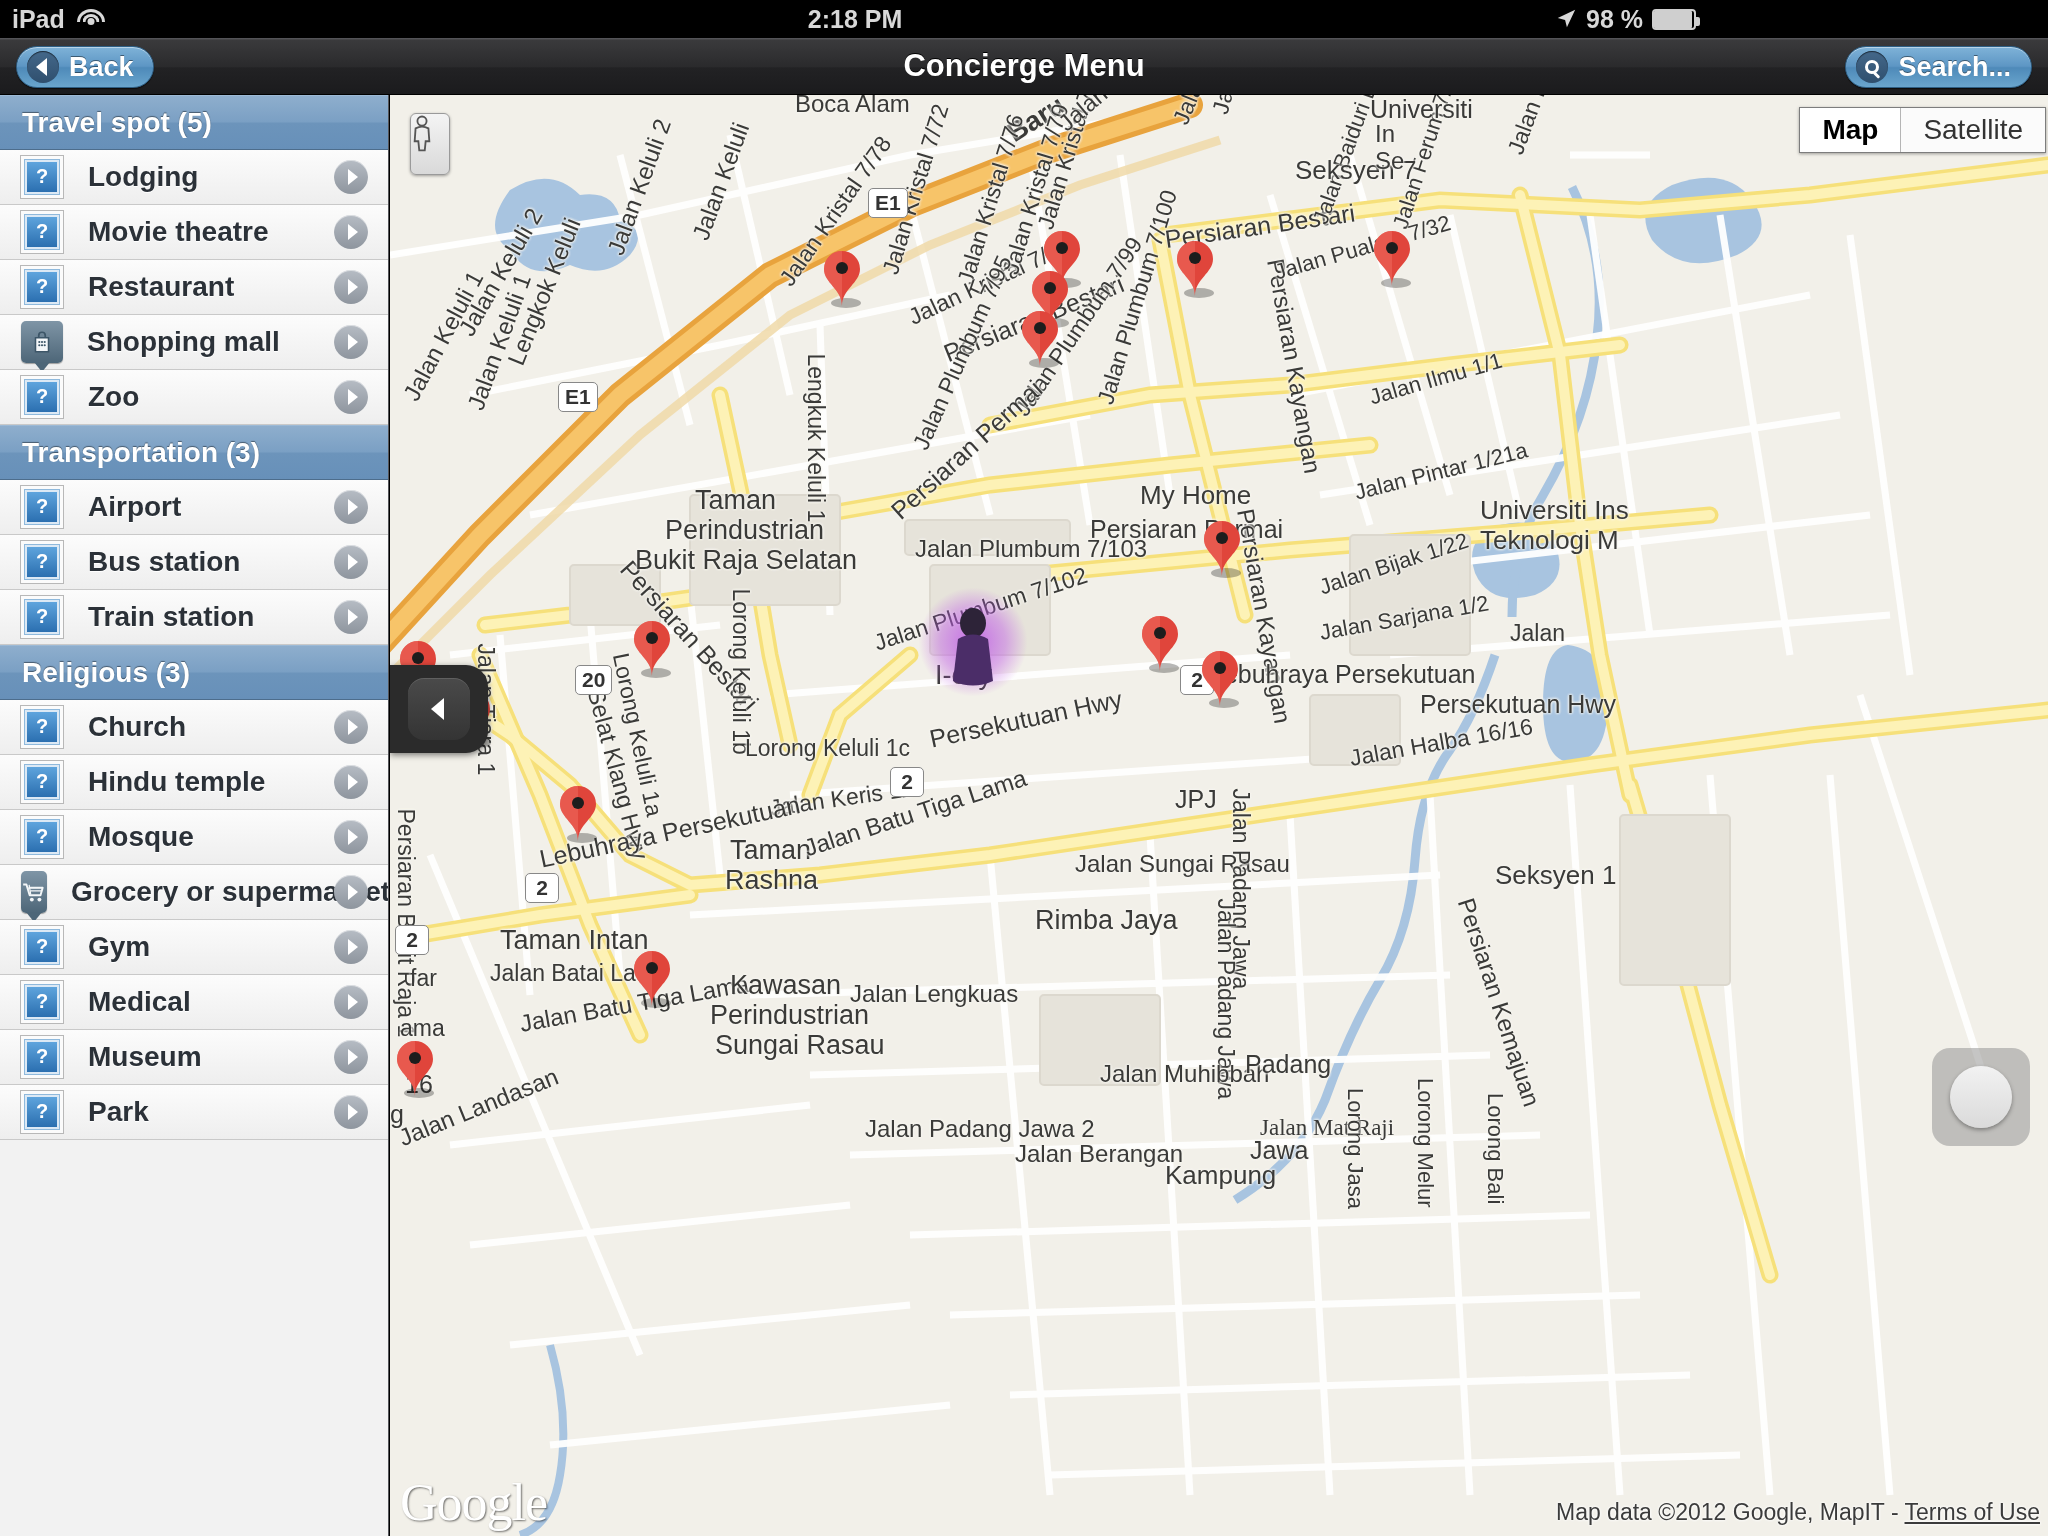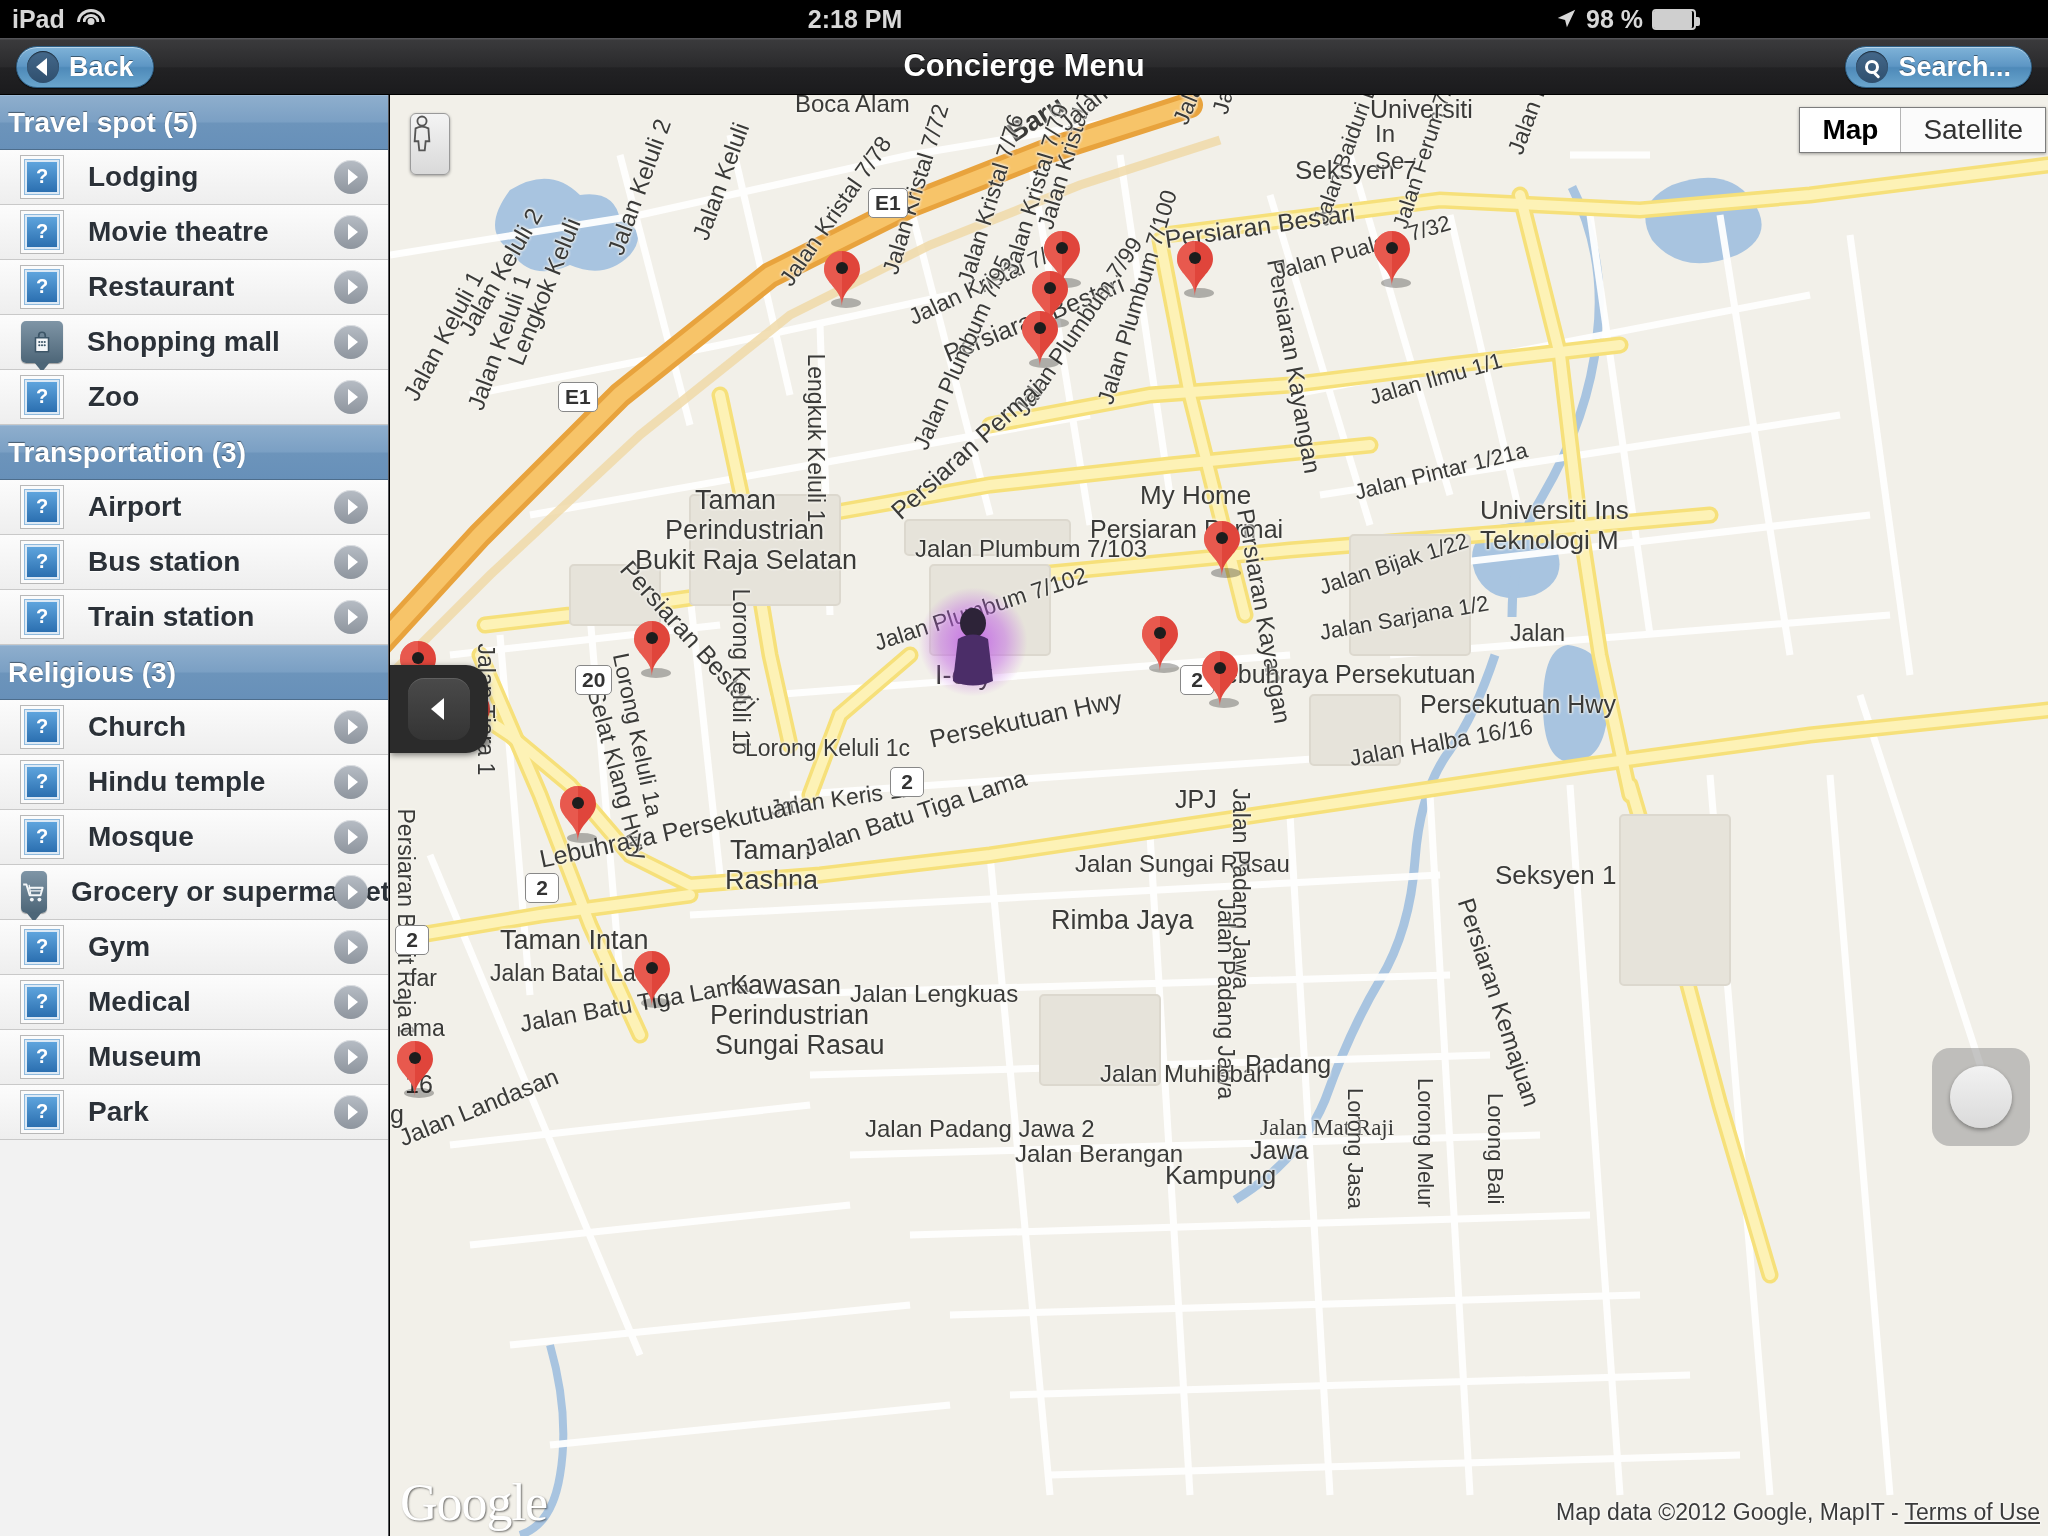--- a/index.html
+++ b/index.html
@@ -60,21 +60,21 @@
   .magn{ width:14px;height:14px;border:3px solid #fff;border-radius:50%; position:relative; }
   .magn:after{ content:""; position:absolute; width:3px;height:8px;background:#fff;
                right:-2px; bottom:-8px; transform:rotate(-45deg); border-radius:2px; }
 
   
   #sidebar{
     position:absolute; left:0; top:95px; width:389px; height:1441px;
     background:#f2f2f2; overflow:hidden; border-right:1px solid #55565a;
   }
   .sec-header{
-    height:55px; line-height:53px; padding-left:8px; color:#fff;
+    height:55px; line-height:53px; padding-left:22px; color:#fff;
     font-size:28px; font-weight:bold; text-shadow:0 -1px 1px rgba(0,0,0,.45);
     background:linear-gradient(to bottom,#8eaecd 0%,#7ba0c4 48%,#6c94bb 52%,#6790b9 100%);
     border-top:1px solid #9dbad6; border-bottom:1px solid #4d6d8c;
   }
   .row{
     height:55px; display:flex; align-items:center; position:relative;
     background:linear-gradient(to bottom,#fcfcfc 0%,#eeeeee 100%);
     border-bottom:1px solid #c9c9c9; cursor:pointer;
   }
   .row .ic{ width:44px;height:44px; margin-left:20px; flex:none; position:relative; }
@@ -509,21 +509,21 @@
       <div class="mk-label" style="left: 100px; top: 865px; font-size: 23px; transform-origin: left center;">Jalan Batai Laut</div>
       <div class="mk-label" style="left: 10px; top: 920px; font-size: 23px; transform-origin: left center;">ama</div>
       <div class="mk-label" style="left: 20px; top: 870px; font-size: 23px; transform-origin: left center;">far</div>
       <div class="mk-label" style="left: 340px; top: 875px; font-size: 27px; transform-origin: left center;">Kawasan</div>
       <div class="mk-label" style="left: 320px; top: 905px; font-size: 27px; transform-origin: left center;">Perindustrian</div>
       <div class="mk-label" style="left: 325px; top: 935px; font-size: 27px; transform-origin: left center;">Sungai Rasau</div>
       <div class="mk-label" style="left: 460px; top: 885px; font-size: 24px; transform-origin: left center;">Jalan Lengkuas</div>
       <div class="mk-label" style="left: 540px; top: 630px; font-size: 25px; transform: rotate(-12deg); transform-origin: left center;">Persekutuan Hwy</div>
       <div class="mk-label" style="left: 820px; top: 565px; font-size: 25px; transform-origin: left center;">Lebuhraya Persekutuan</div>
       <div class="mk-label" style="left: 1030px; top: 595px; font-size: 25px; transform-origin: left center;">Persekutuan Hwy</div>
-      <div class="mk-label" style="left: 645px; top: 810px; font-size: 27px; transform-origin: left center; margin-left: 16px;">Rimba Jaya</div>
+      <div class="mk-label" style="left: 645px; top: 810px; font-size: 27px; transform-origin: left center;">Rimba Jaya</div>
       <div class="mk-label" style="left: 685px; top: 755px; font-size: 24px; transform-origin: left center;">Jalan Sungai Rasau</div>
       <div class="mk-label" style="left: 785px; top: 690px; font-size: 25px; transform-origin: left center;">JPJ</div>
       <div class="mk-label" style="left: 850px; top: 680px; font-size: 23px; transform: rotate(90deg); transform-origin: left center;">Jalan Padang Jawa</div>
       <div class="mk-label" style="left: 835px; top: 790px; font-size: 23px; transform: rotate(90deg); transform-origin: left center;">Jalan Padang Jawa</div>
       <div class="mk-label" style="left: 960px; top: 650px; font-size: 23px; transform: rotate(-10deg); transform-origin: left center;">Jalan Halba 16/16</div>
       <div class="mk-label" style="left: 1075px; top: 790px; font-size: 24px; transform: rotate(72deg); transform-origin: left center;">Persiaran Kemajuan</div>
       <div class="mk-label" style="left: 710px; top: 965px; font-size: 24px; transform-origin: left center;">Jalan Muhibbah</div>
       <div class="mk-label" style="left: 855px; top: 955px; font-size: 25px; transform-origin: left center;">Padang</div>
       <div class="mk-label" style="left: 860px; top: 1041px; font-size: 25px; transform-origin: left center;">Jawa</div>
       <div class="mk-label" style="left: 475px; top: 1020px; font-size: 24px; transform-origin: left center;">Jalan Padang Jawa 2</div>

